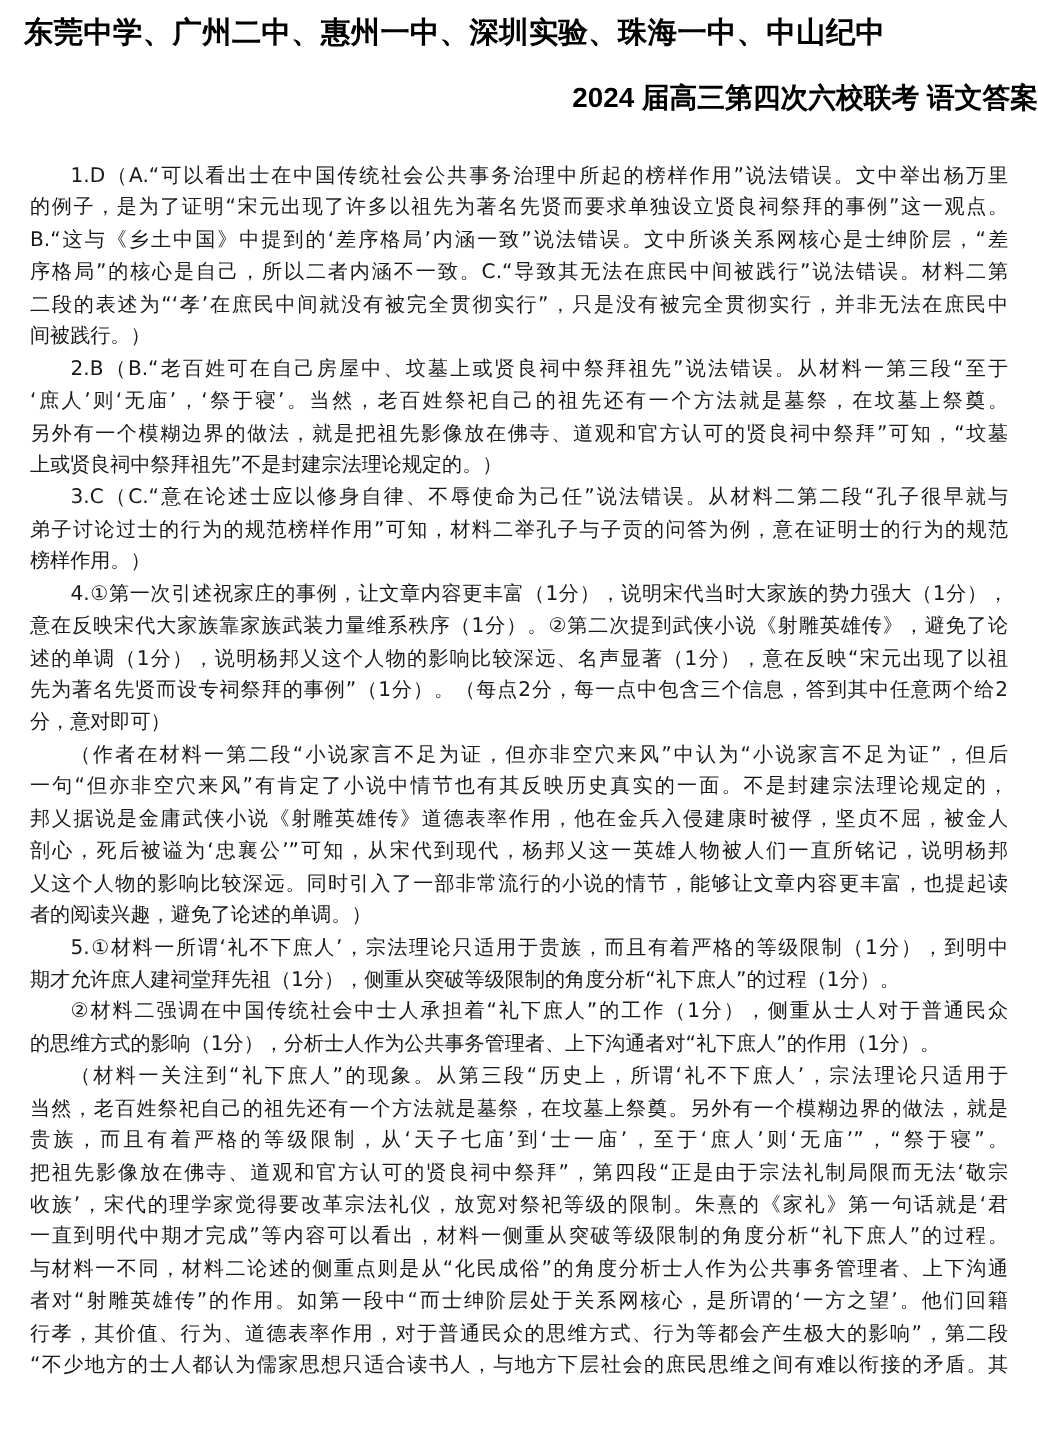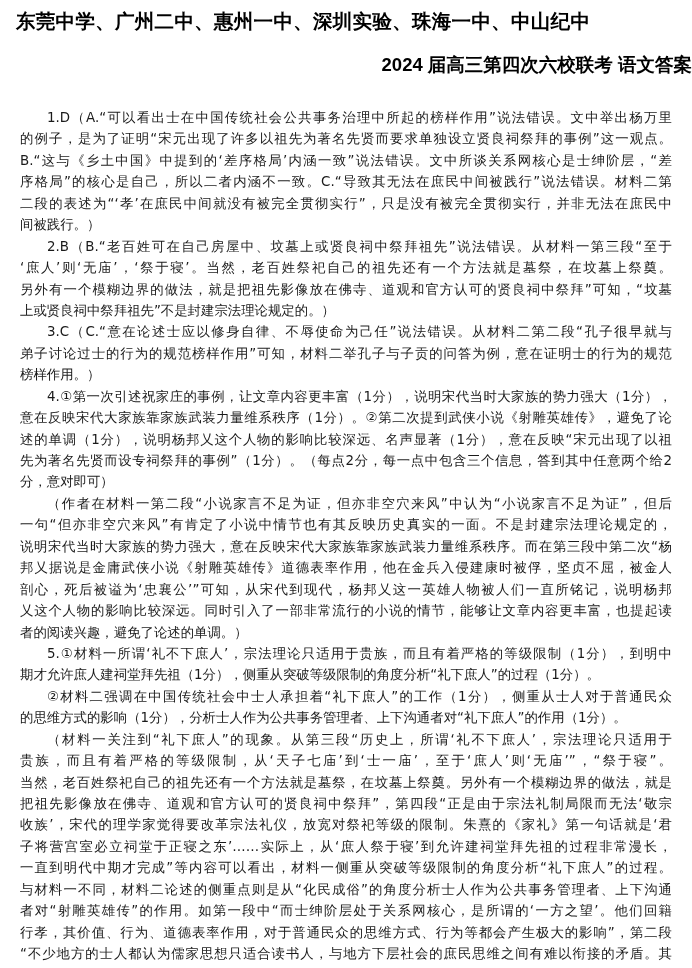--- a/index.html
+++ b/index.html
@@ -63,42 +63,40 @@
     <div>
       <div class="ln indent">4.①第一次引述祝家庄的事例，让文章内容更丰富（1分），说明宋代当时大家族的势力强大（1分），</div>
       <div class="ln">意在反映宋代大家族靠家族武装力量维系秩序（1分）。②第二次提到武侠小说《射雕英雄传》，避免了论</div>
       <div class="ln">述的单调（1分），说明杨邦乂这个人物的影响比较深远、名声显著（1分），意在反映“宋元出现了以祖</div>
       <div class="ln">先为著名先贤而设专祠祭拜的事例”（1分）。（每点2分，每一点中包含三个信息，答到其中任意两个给2</div>
       <div class="ln last">分，意对即可）</div>
     </div>
     <div>
       <div class="ln indent">（作者在材料一第二段“小说家言不足为证，但亦非空穴来风”中认为“小说家言不足为证”，但后</div>
       <div class="ln">一句“但亦非空穴来风”有肯定了小说中情节也有其反映历史真实的一面。不是封建宗法理论规定的，</div>
-      <div class="ln">说明宋代当时大家族的势力强大，意在反映宋代大家族靠家族武装力量维系秩序。而在第三段中第二次“杨</div>
       <div class="ln">邦乂据说是金庸武侠小说《射雕英雄传》道德表率作用，他在金兵入侵建康时被俘，坚贞不屈，被金人</div>
       <div class="ln">剖心，死后被谥为‘忠襄公’”可知，从宋代到现代，杨邦乂这一英雄人物被人们一直所铭记，说明杨邦</div>
       <div class="ln">乂这个人物的影响比较深远。同时引入了一部非常流行的小说的情节，能够让文章内容更丰富，也提起读</div>
       <div class="ln last">者的阅读兴趣，避免了论述的单调。）</div>
     </div>
 
     <div>
       <div class="ln indent">5.①材料一所谓‘礼不下庶人’，宗法理论只适用于贵族，而且有着严格的等级限制（1分），到明中</div>
       <div class="ln last">期才允许庶人建祠堂拜先祖（1分），侧重从突破等级限制的角度分析“礼下庶人”的过程（1分）。</div>
     </div>
     <div>
       <div class="ln indent">②材料二强调在中国传统社会中士人承担着“礼下庶人”的工作（1分），侧重从士人对于普通民众</div>
       <div class="ln last">的思维方式的影响（1分），分析士人作为公共事务管理者、上下沟通者对“礼下庶人”的作用（1分）。</div>
     </div>
     <div>
       <div class="ln indent">（材料一关注到“礼下庶人”的现象。从第三段“历史上，所谓‘礼不下庶人’，宗法理论只适用于</div>
+      <div class="ln">当然，老百姓祭祀自己的祖先还有一个方法就是墓祭，在坟墓上祭奠。另外有一个模糊边界的做法，就是</div>
       <div class="ln">贵族，而且有着严格的等级限制，从‘天子七庙’到‘士一庙’，至于‘庶人’则‘无庙’”，“祭于寝”。</div>
-      <div class="ln">当然，老百姓祭祀自己的祖先还有一个方法就是墓祭，在坟墓上祭奠。另外有一个模糊边界的做法，就是</div>
       <div class="ln">把祖先影像放在佛寺、道观和官方认可的贤良祠中祭拜”，第四段“正是由于宗法礼制局限而无法‘敬宗</div>
       <div class="ln">收族’，宋代的理学家觉得要改革宗法礼仪，放宽对祭祀等级的限制。朱熹的《家礼》第一句话就是‘君</div>
-      <div class="ln">子将营宫室必立祠堂于正寝之东’……实际上，从‘庶人祭于寝’到允许建祠堂拜先祖的过程非常漫长，</div>
       <div class="ln">一直到明代中期才完成”等内容可以看出，材料一侧重从突破等级限制的角度分析“礼下庶人”的过程。</div>
       <div class="ln">与材料一不同，材料二论述的侧重点则是从“化民成俗”的角度分析士人作为公共事务管理者、上下沟通</div>
       <div class="ln">者对“射雕英雄传”的作用。如第一段中“而士绅阶层处于关系网核心，是所谓的‘一方之望’。他们回籍</div>
       <div class="ln">行孝，其价值、行为、道德表率作用，对于普通民众的思维方式、行为等都会产生极大的影响”，第二段</div>
       <div class="ln">“不少地方的士人都认为儒家思想只适合读书人，与地方下层社会的庶民思维之间有难以衔接的矛盾。其</div>
     </div>
   </div>
 </div>
 
 </body></html>

